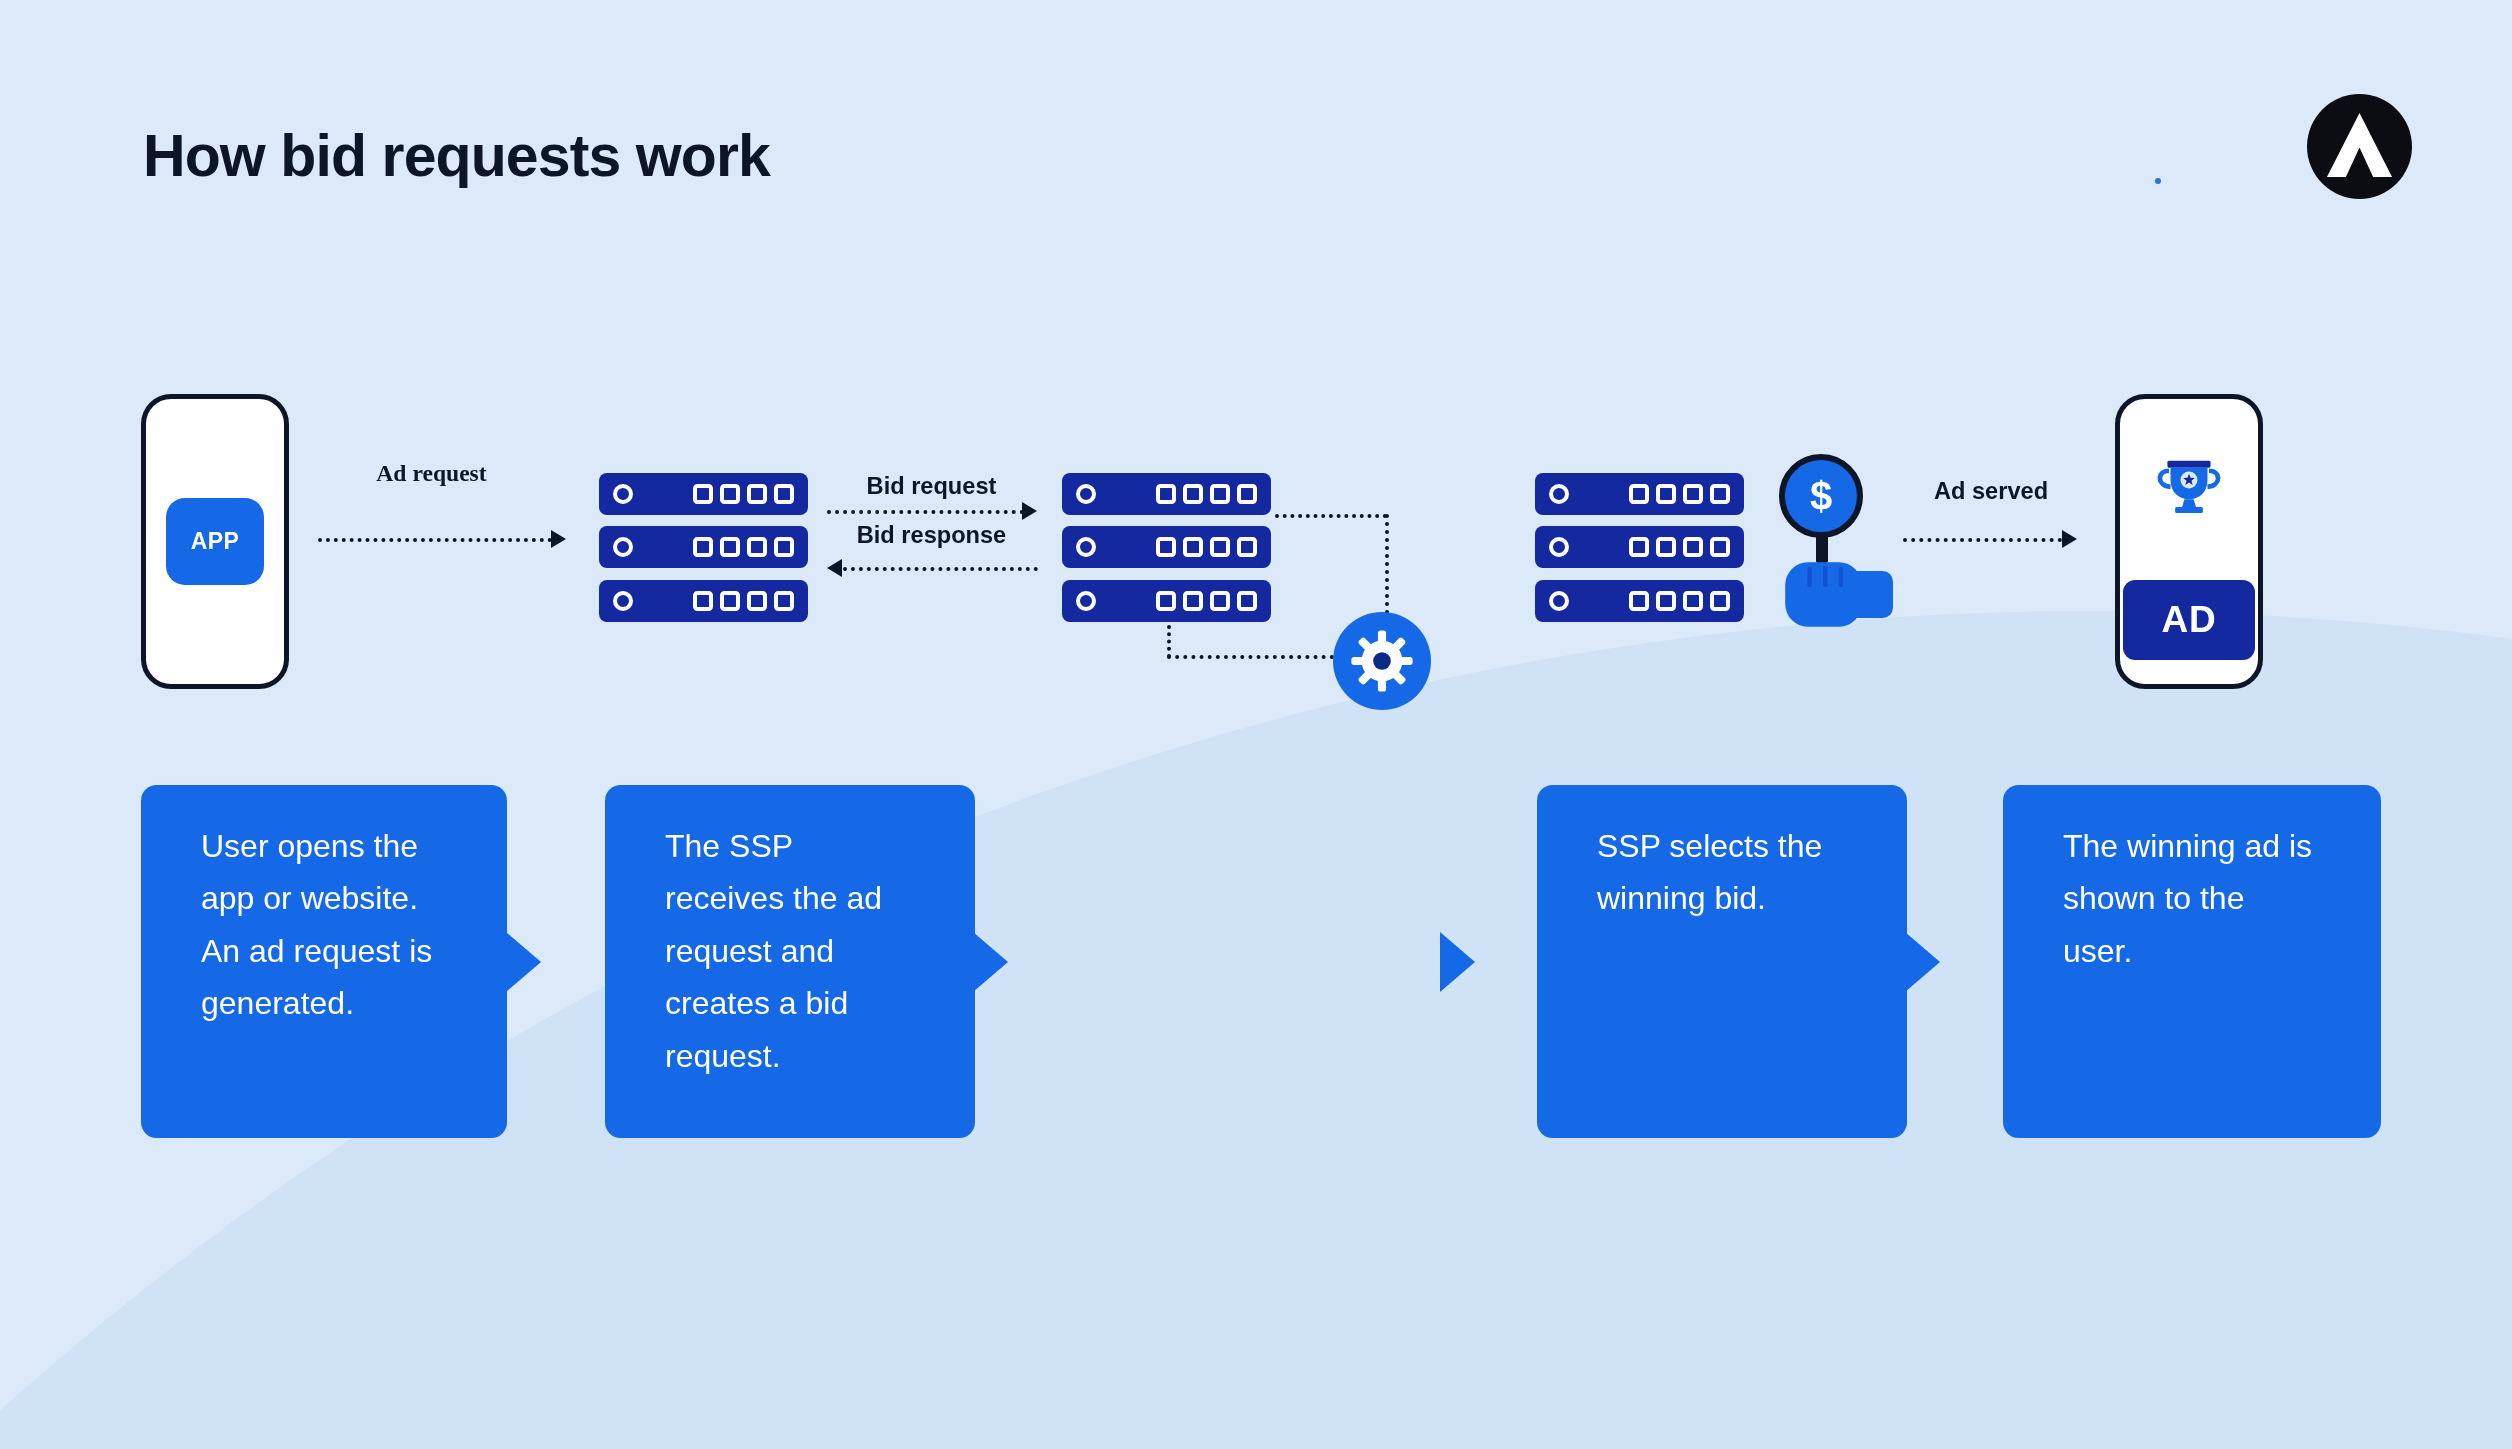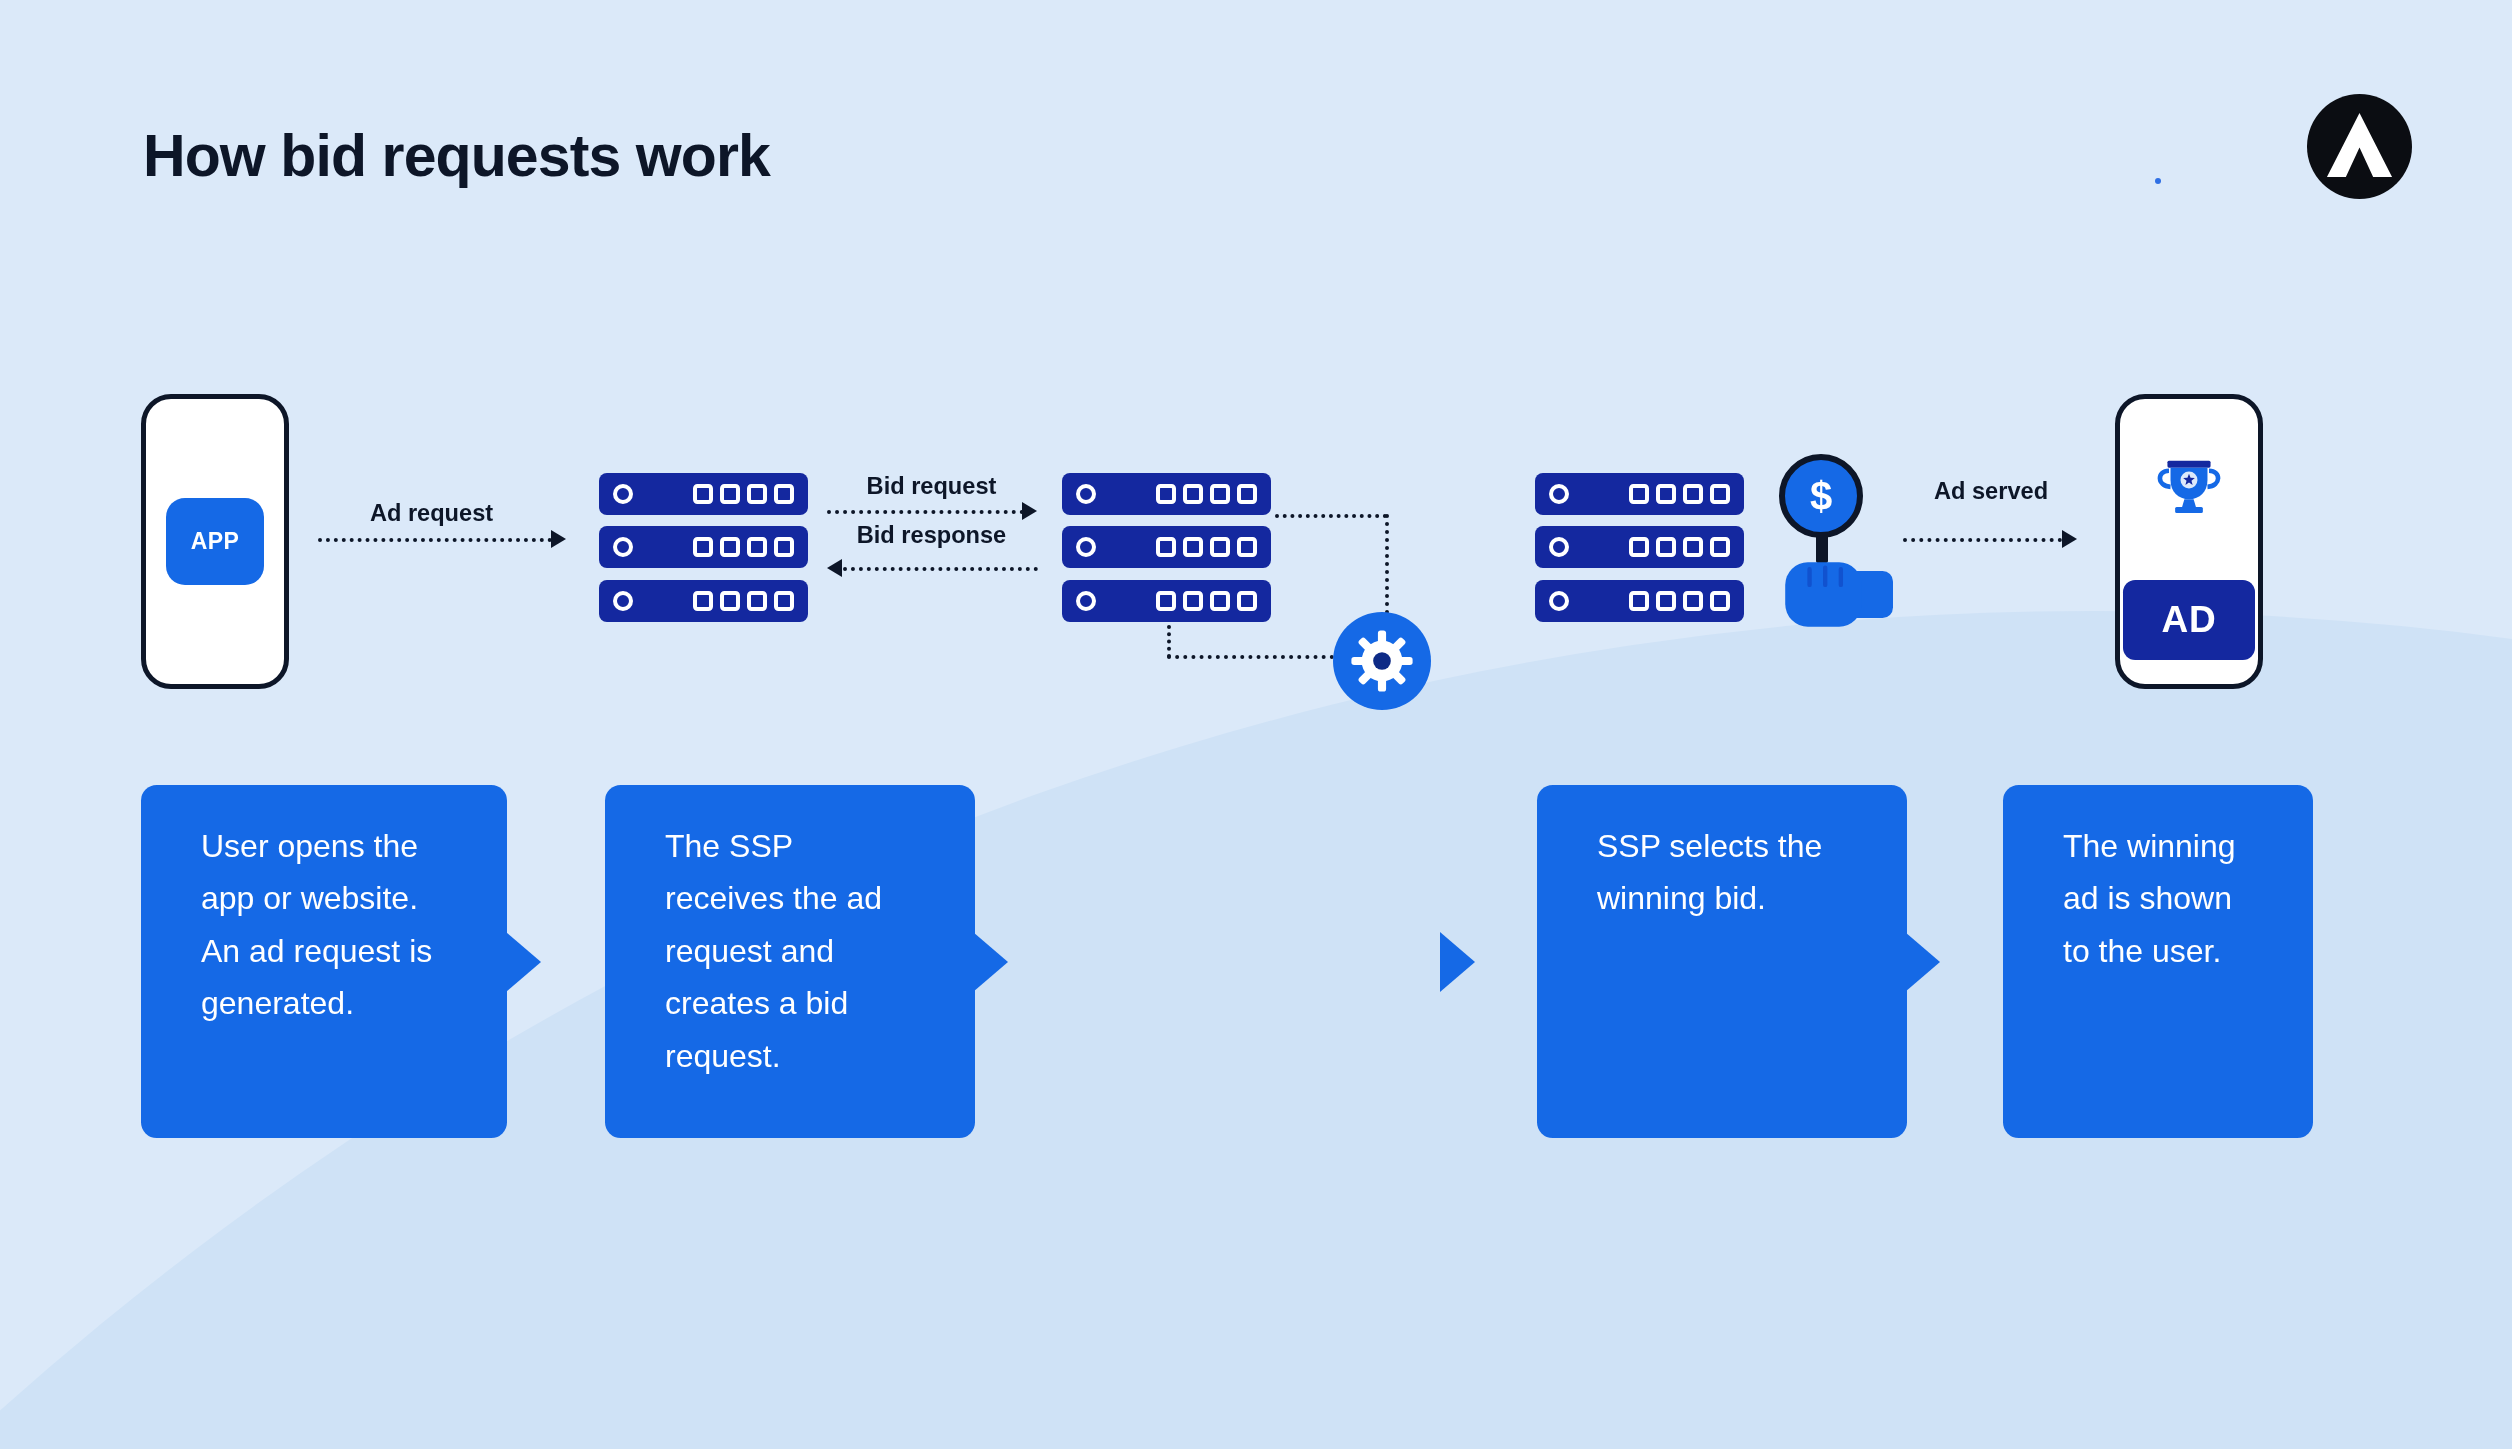--- a/index.html
+++ b/index.html
@@ -69,21 +69,21 @@
       <circle cx="50" cy="50" r="50" fill="#0b0d12"></circle>
       <polygon points="50,18 81,79 63,79 50,51 37,79 19,79" fill="#ffffff"></polygon>
     </svg>
   </div>
   <span class="mini-dot"></span>
 
   <div class="phone phone-app">
     <div class="app-badge">APP</div>
   </div>
 
-  <div class="flow-label" style="left:305px;top:500px;width:253px;">Ad request</div>
+  <div class="flow-label" style="left:305px;top:460px;width:253px;font-family:Liberation Serif, serif;">Ad request</div>
   <div class="dotted-h" style="left:318px;top:538px;width:234px;"></div>
   <span class="ah-right" style="left:551px;top:530px;"></span>
 
   <div class="server" style="left:599px;top:473px;">
     <div class="server-row">
         <span class="ring"></span>
         <span class="slots">
           <i></i>
           <i></i>
           <i></i>
@@ -240,18 +240,18 @@
   </div>
   <span class="tail" style="left:973px;"></span>
 
   <span class="tail" style="left:1440px;"></span>
 
   <div class="step-box" style="left:1537px;width:370px;">
     <span>SSP selects the winning bid.</span>
   </div>
   <span class="tail" style="left:1905px;"></span>
 
-  <div class="step-box" style="left:2003px;width:310px;">
+  <div class="step-box" style="left:2003px;width:378px;">
     <span>The winning ad is shown to the user.</span>
   </div>
 
 </div>
 
 
 </body></html>

